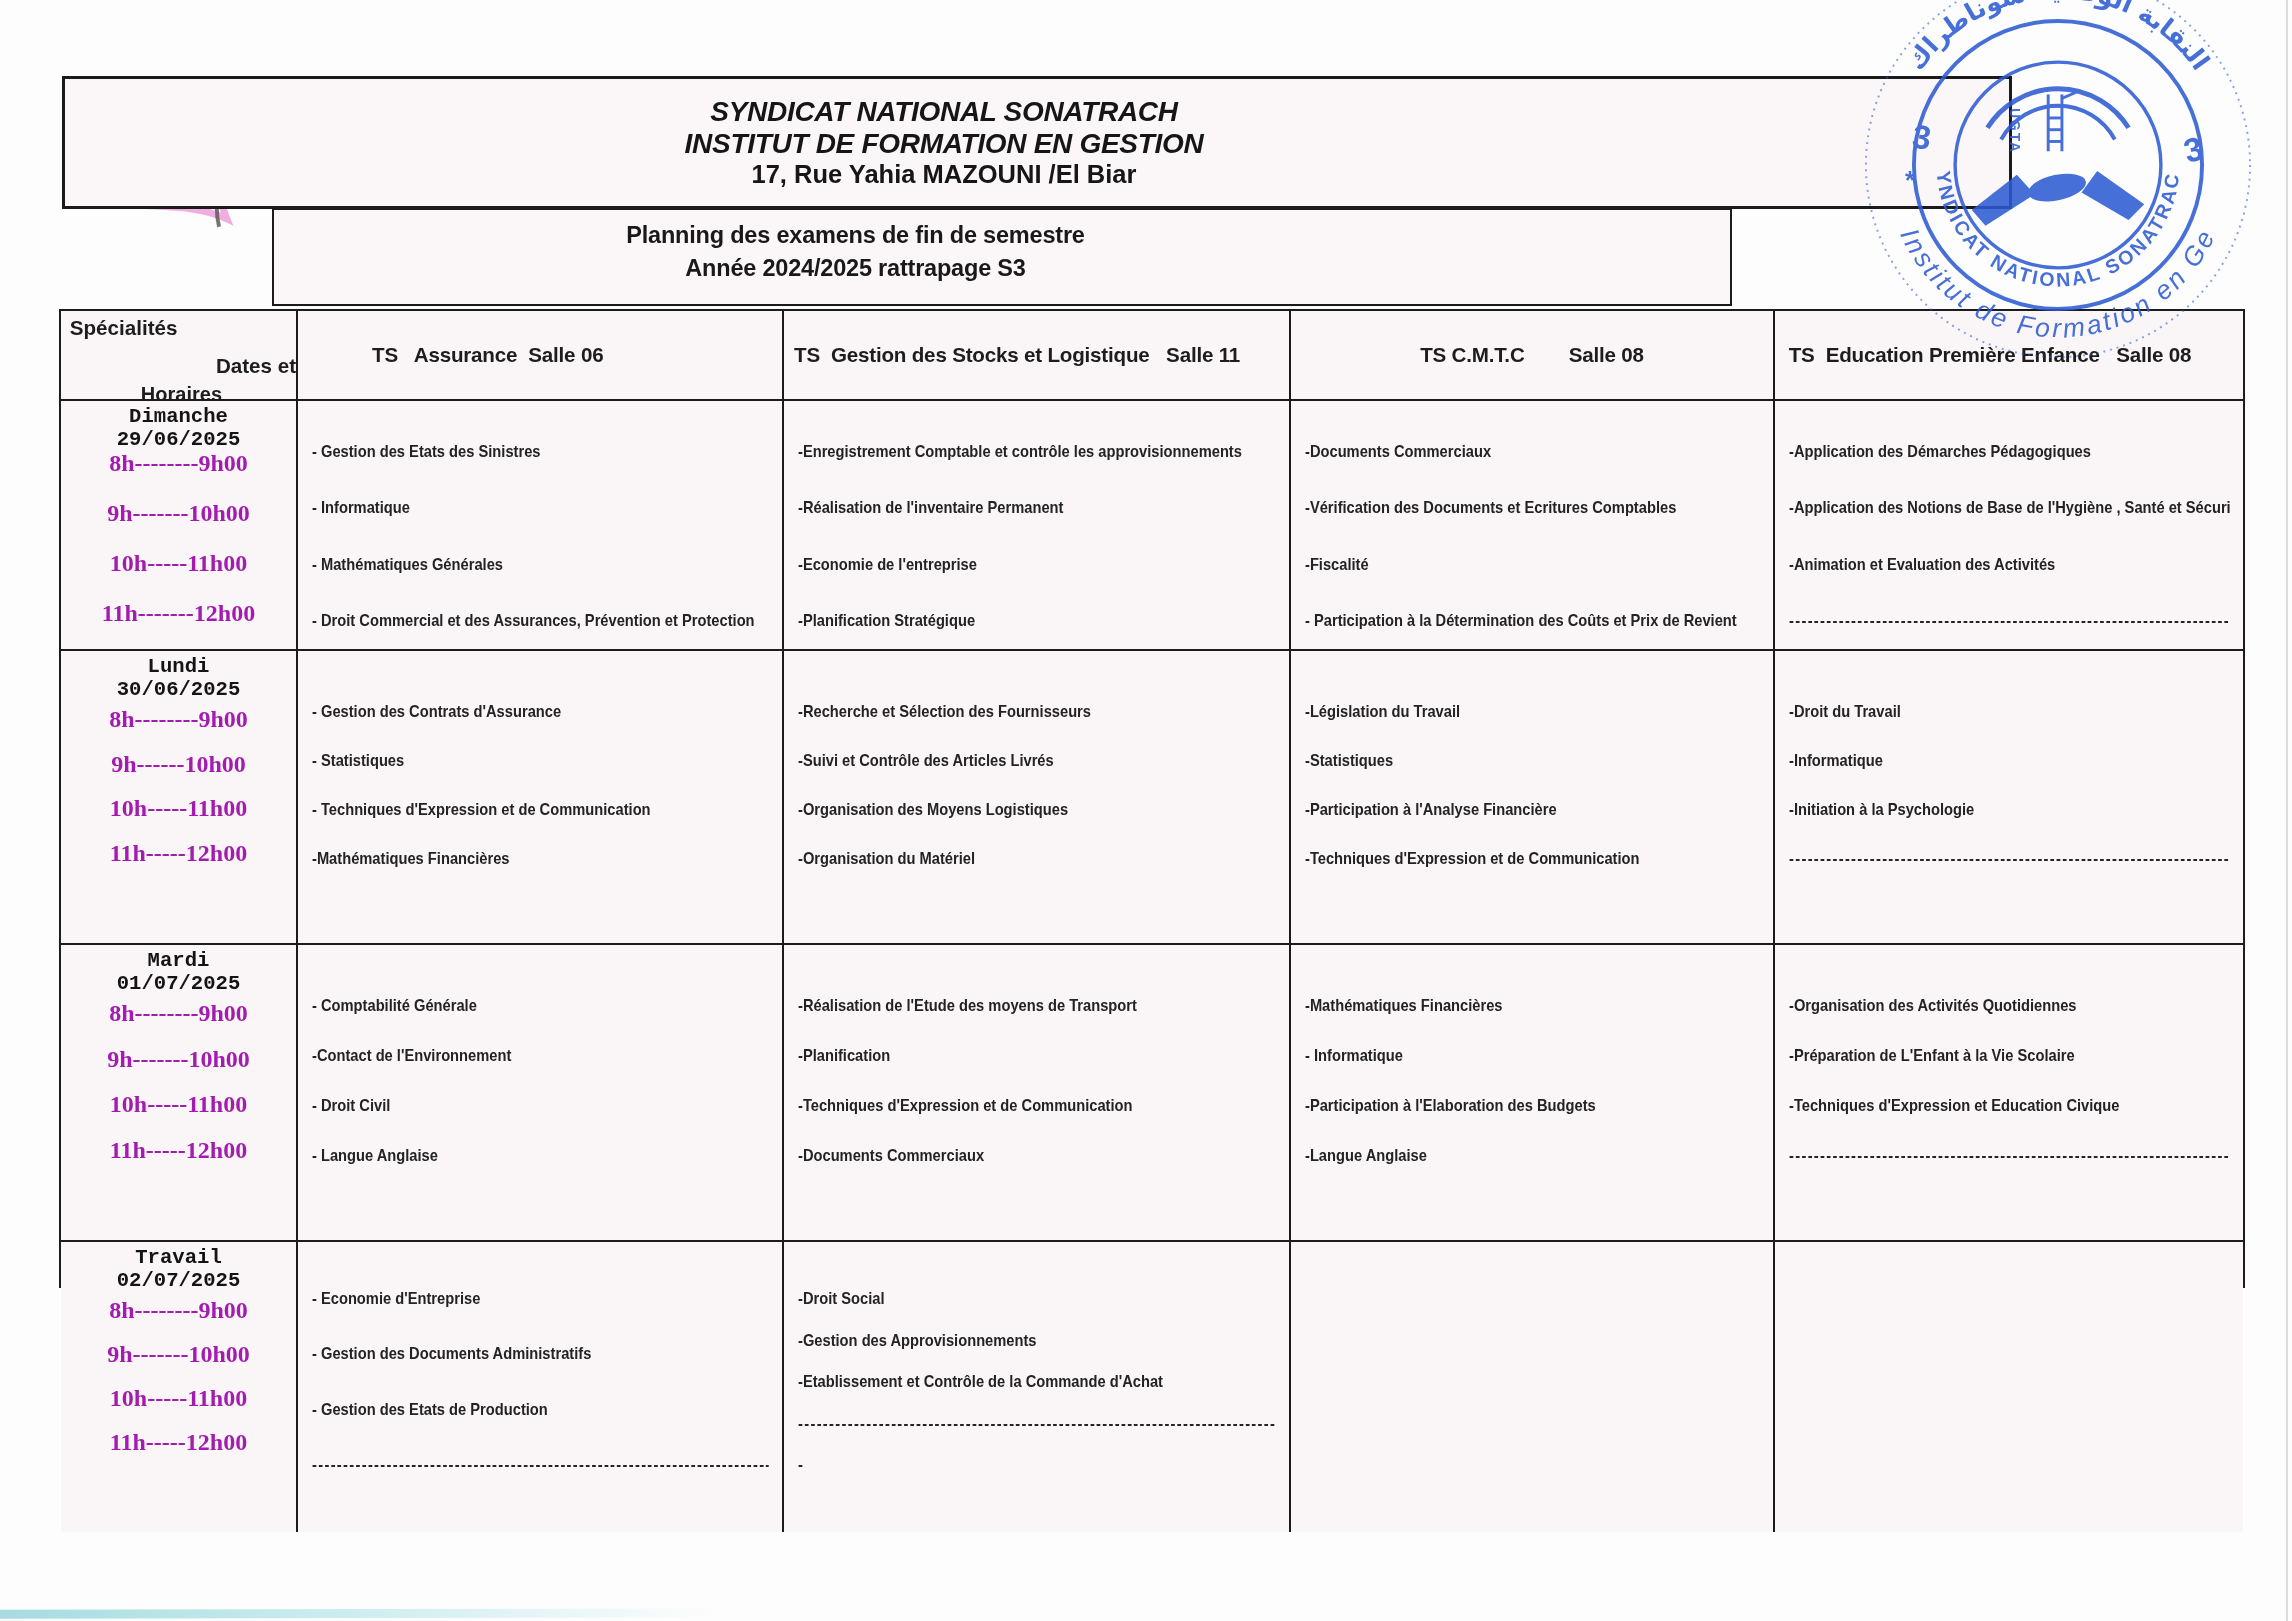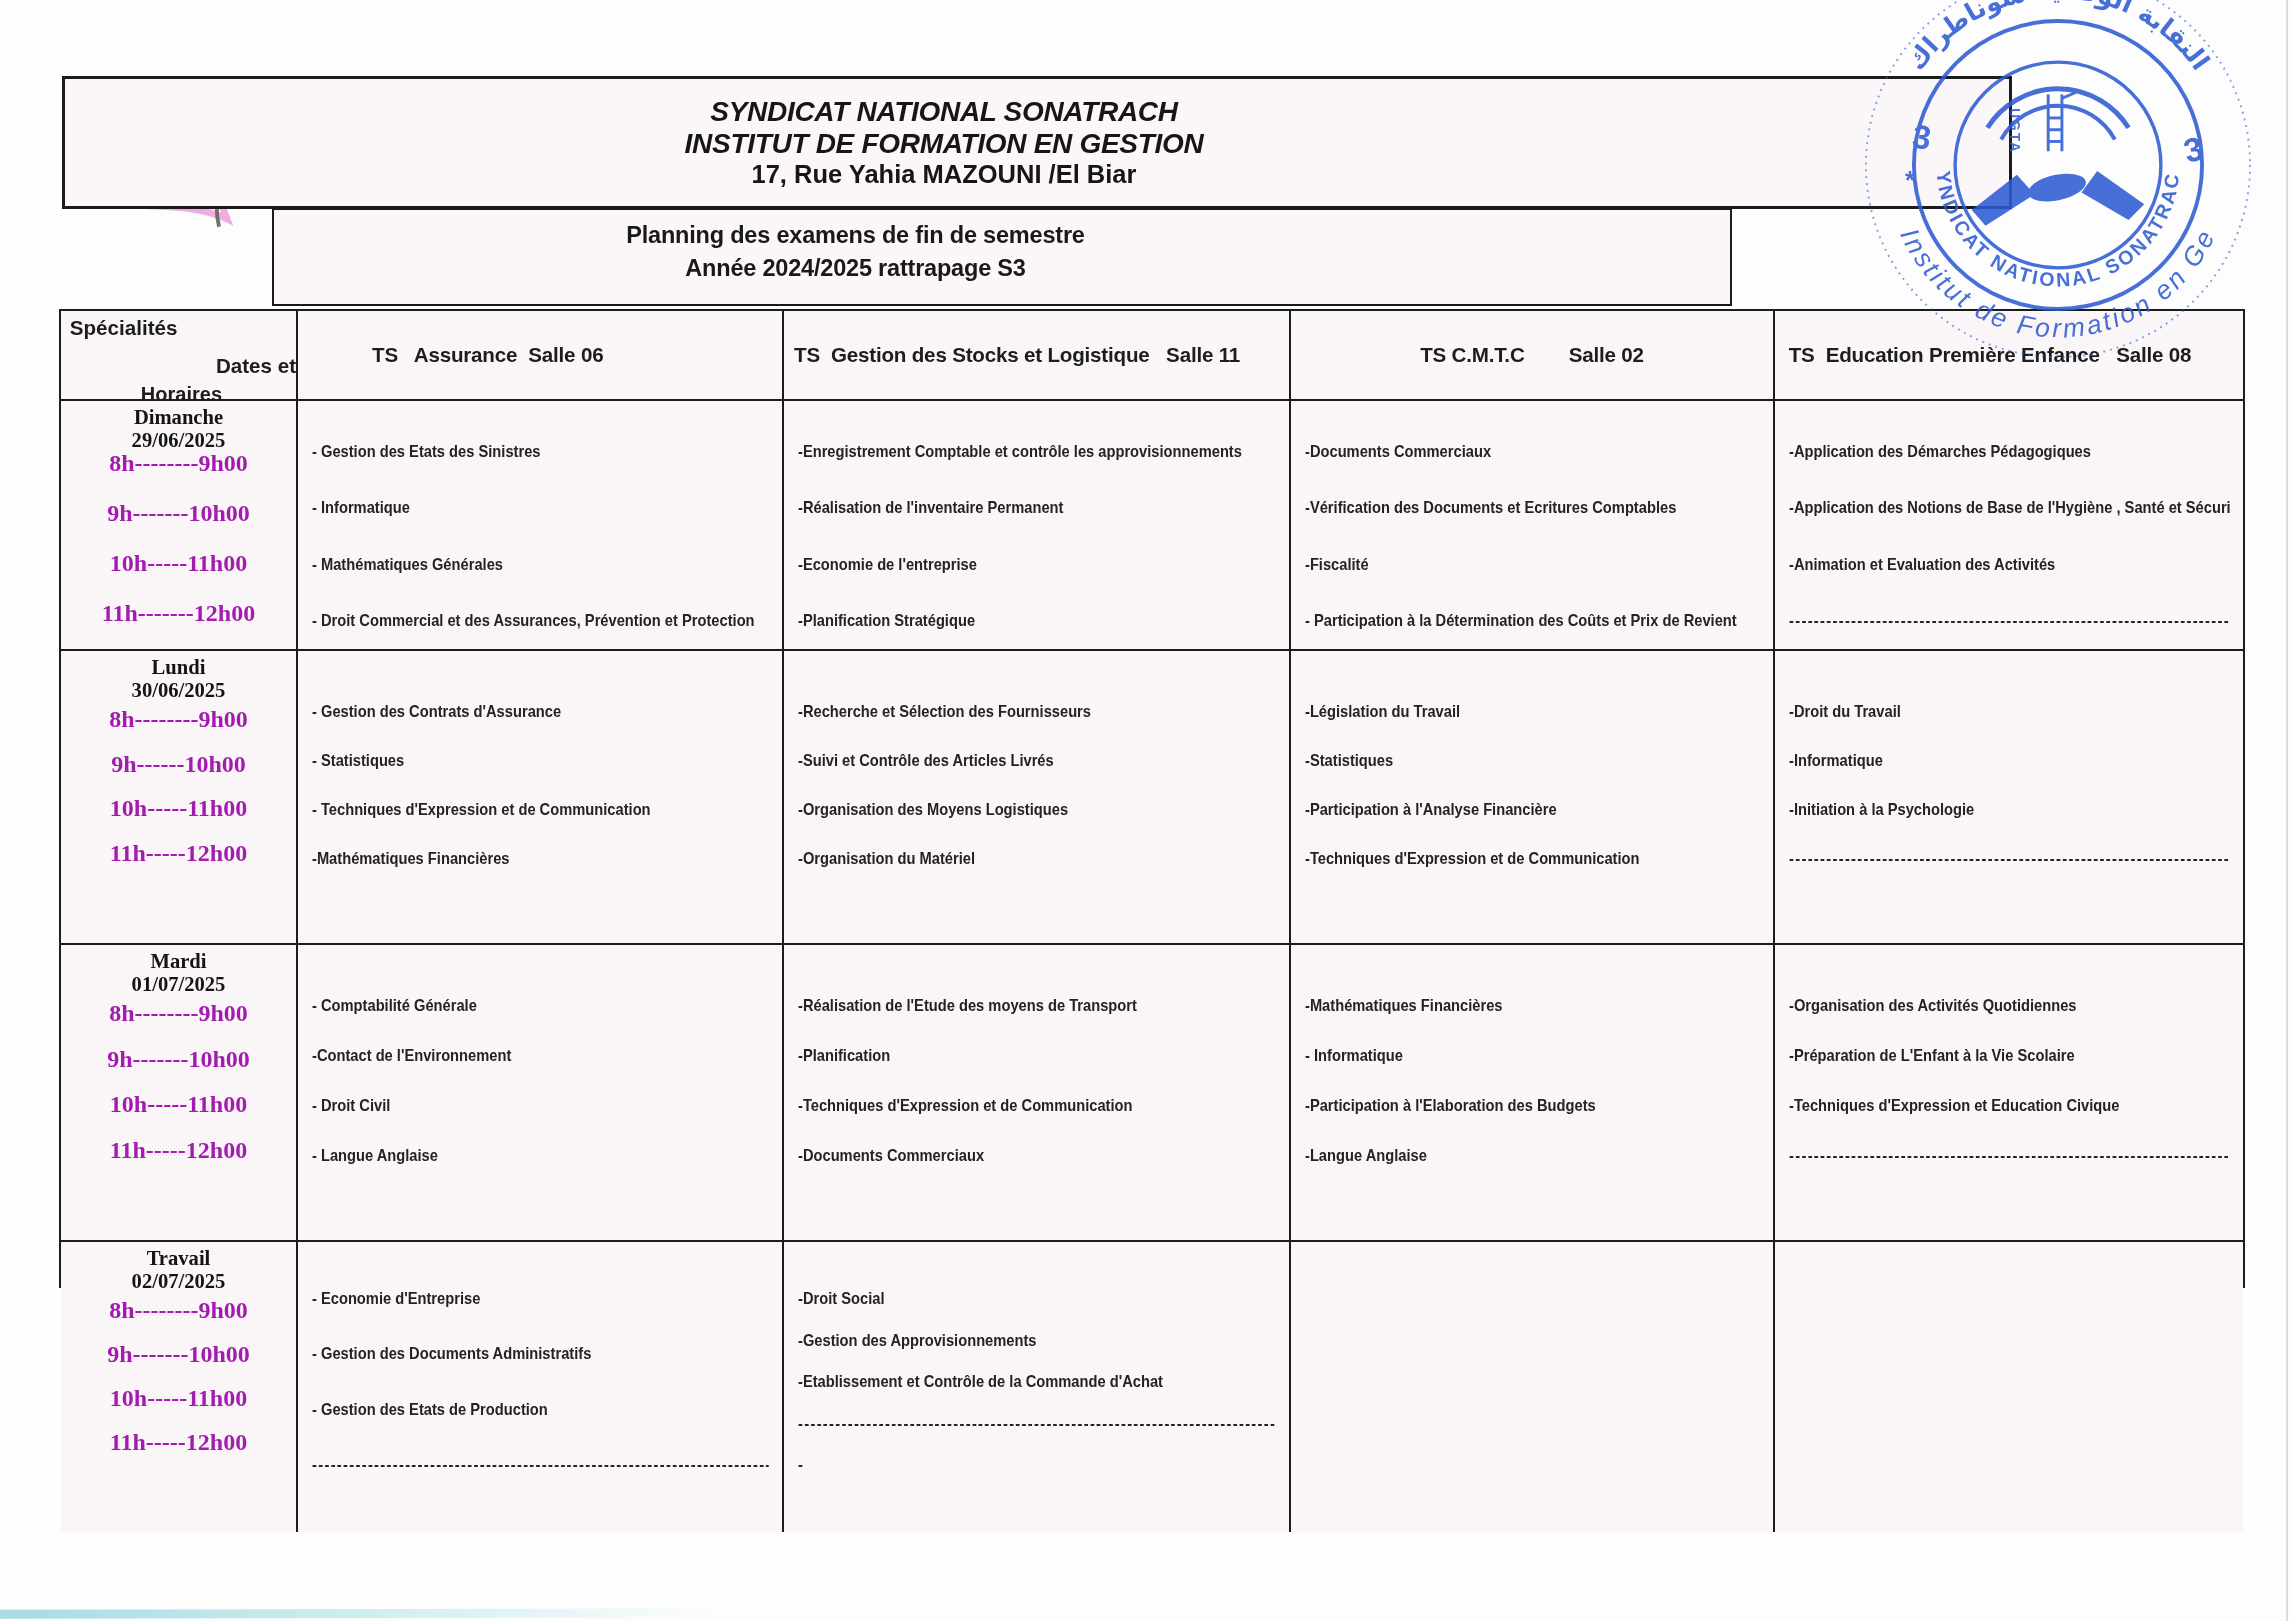--- a/index.html
+++ b/index.html
@@ -47,21 +47,21 @@
   .corner-l2{position:absolute;top:43px;left:0;right:0;text-align:right;padding-left:27.4px;font-weight:bold;font-size:20.6px;}
   .corner-l3{position:absolute;top:72px;left:0;right:0;text-align:center;padding-left:5.9px;font-weight:bold;font-size:20px;}
   .colhead{display:flex;align-items:center;font-weight:bold;font-size:20.6px;letter-spacing:-0.2px;white-space:pre;}
   .c1{padding-left:74px;}
   .c2{padding-left:10px;}
   .c3{justify-content:center;}
   .c4{padding-left:13.7px;}
 
   
   .daydate{position:absolute;top:4.9px;left:0;right:0;text-align:center;z-index:2;}
-  .day,.date{font-family:Liberation Serif, serif;font-weight:bold;font-size:20.6px;line-height:1.1;color:#141414;}
+  .day,.date{font-family:Liberation Mono, monospace;font-weight:bold;font-size:20.6px;line-height:1.1;color:#141414;}
   .lines{position:absolute;inset:0;display:flex;flex-direction:column;justify-content:space-between;}
   .date-cell .lines{align-items:center;padding:49px 5.9px 21.6px;}
   .r1 .date-cell .lines,.r2 .date-cell .lines,.r3 .date-cell .lines{padding:55px 5.9px 76px;}
   .time{font-family:"Liberation Serif",serif;font-weight:bold;font-size:24px;white-space:pre;color:#a21caf;}
   .subj-cell .lines{padding:41px 13.7px 17.6px;}
   .r1 .subj-cell .lines,.r2 .subj-cell .lines{padding:51px 13.7px 74px;}
   .r3 .subj-cell .lines{padding:47px 13.7px 57px;}
   .subj{
     font-weight:bold;font-size:16.7px;white-space:nowrap;overflow:hidden;
     width:113.6%;transform:scaleX(0.88);transform-origin:0 50%;
@@ -108,21 +108,21 @@
 
   <div class="sheet-table">
     <div class="trow hrow">
       <div class="cell corner">
         <div class="corner-l1">Spécialités</div>
         <div class="corner-l2">Dates et</div>
         <div class="corner-l3">Horaires</div>
       </div>
       <div class="cell colhead c1">TS   Assurance  Salle 06</div>
       <div class="cell colhead c2">TS  Gestion des Stocks et Logistique   Salle 11</div>
-      <div class="cell colhead c3">TS C.M.T.C        Salle 02</div>
+      <div class="cell colhead c3">TS C.M.T.C        Salle 08</div>
       <div class="cell colhead c4">TS  Education Première Enfance   Salle 08</div>
     </div>
     <div id="rows-host">
         <div class="trow r0">
           <div class="cell date-cell">
             <div class="daydate">
               <div class="day">Dimanche</div>
               <div class="date">29/06/2025</div>
             </div>
             <div class="lines">

